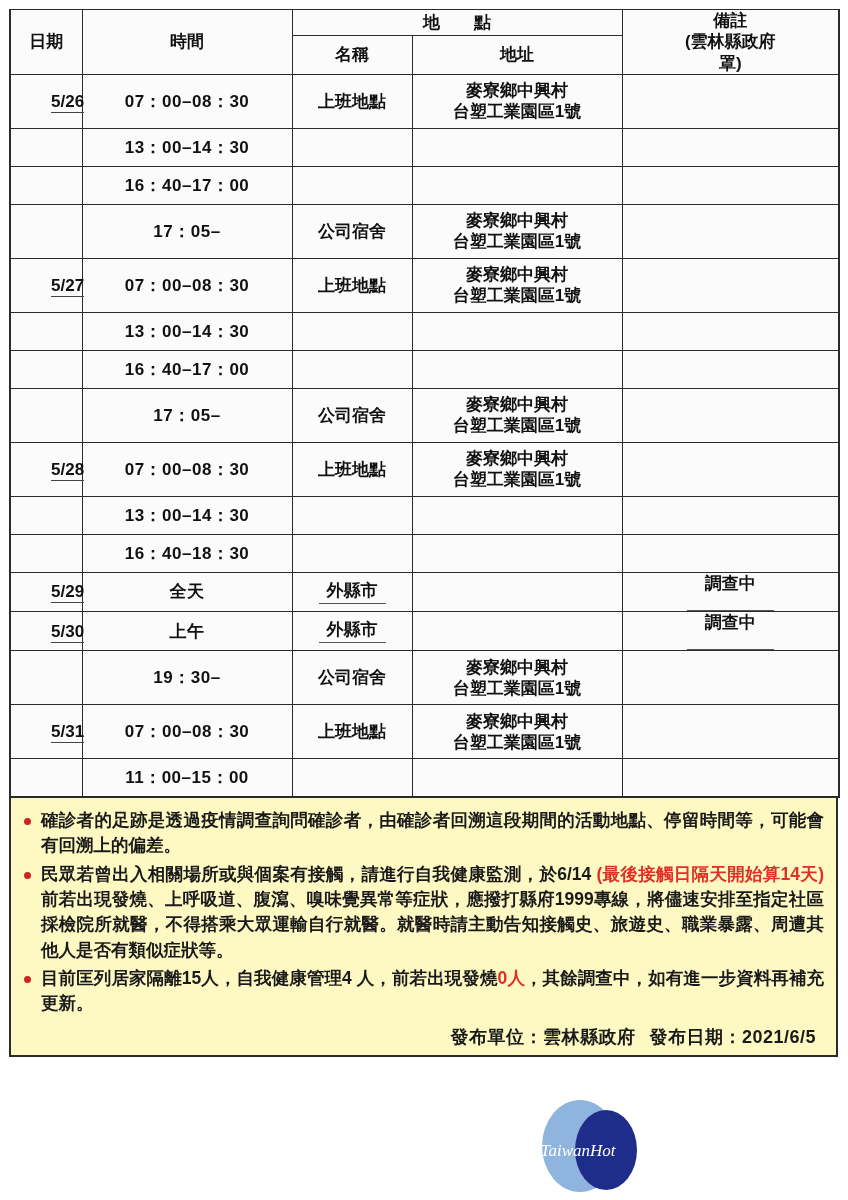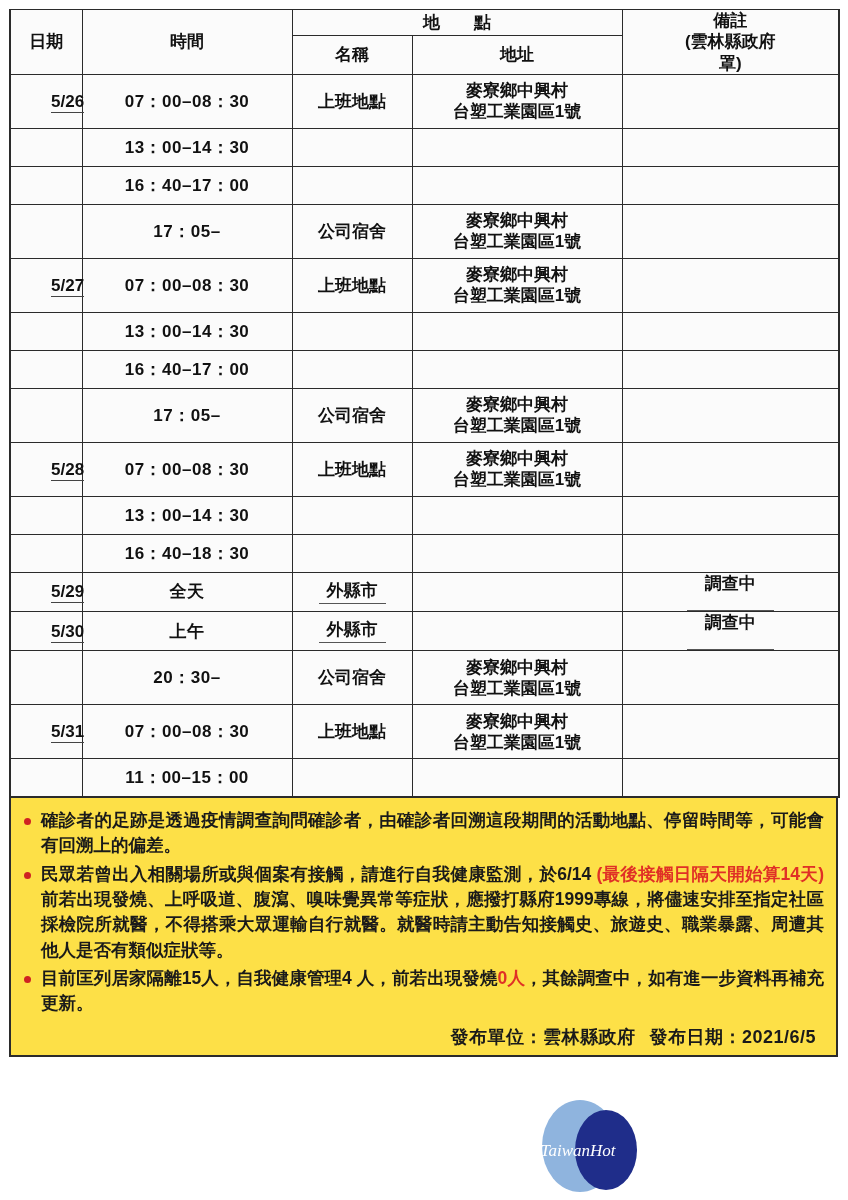--- a/index.html
+++ b/index.html
@@ -104,21 +104,21 @@
   .r-tall  { height: 54px; }
   .r-short { height: 38px; }
 
   
   .notes {
     border: 2px solid #2b2b2b;
     border-top: none;
     box-sizing: border-box;
     width: 829px;
     padding: 10px 12px 6px 10px;
-    background: #fde047;
+    background: #fef9c3;
     position: relative;
   }
   ul.note-list {
     list-style: none;
     margin: 0;
     padding: 0;
   }
   ul.note-list > li {
     position: relative;
     padding-left: 20px;
@@ -307,21 +307,21 @@
         </tr>
         <tr class="r-short">
           <td class="date-cell has-date"><span>5/30</span></td>
           <td class="time-cell">上午</td>
           <td class="place-cell"><span class="uline-narrow">外縣市</span></td>
           <td class="addr-cell"></td>
           <td class="remark-cell"><span class="uline">調查中</span></td>
         </tr>
         <tr class="r-tall">
           <td class="date-cell"></td>
-          <td class="time-cell">20：30–</td>
+          <td class="time-cell">19：30–</td>
           <td class="place-cell"><span>公司宿舍</span></td>
           <td class="addr-cell">
             <div>麥寮鄉中興村</div>
             <div>台塑工業園區1號</div>
           </td>
           <td class="remark-cell"></td>
         </tr>
         <tr class="r-tall">
           <td class="date-cell has-date"><span>5/31</span></td>
           <td class="time-cell">07：00–08：30</td>

